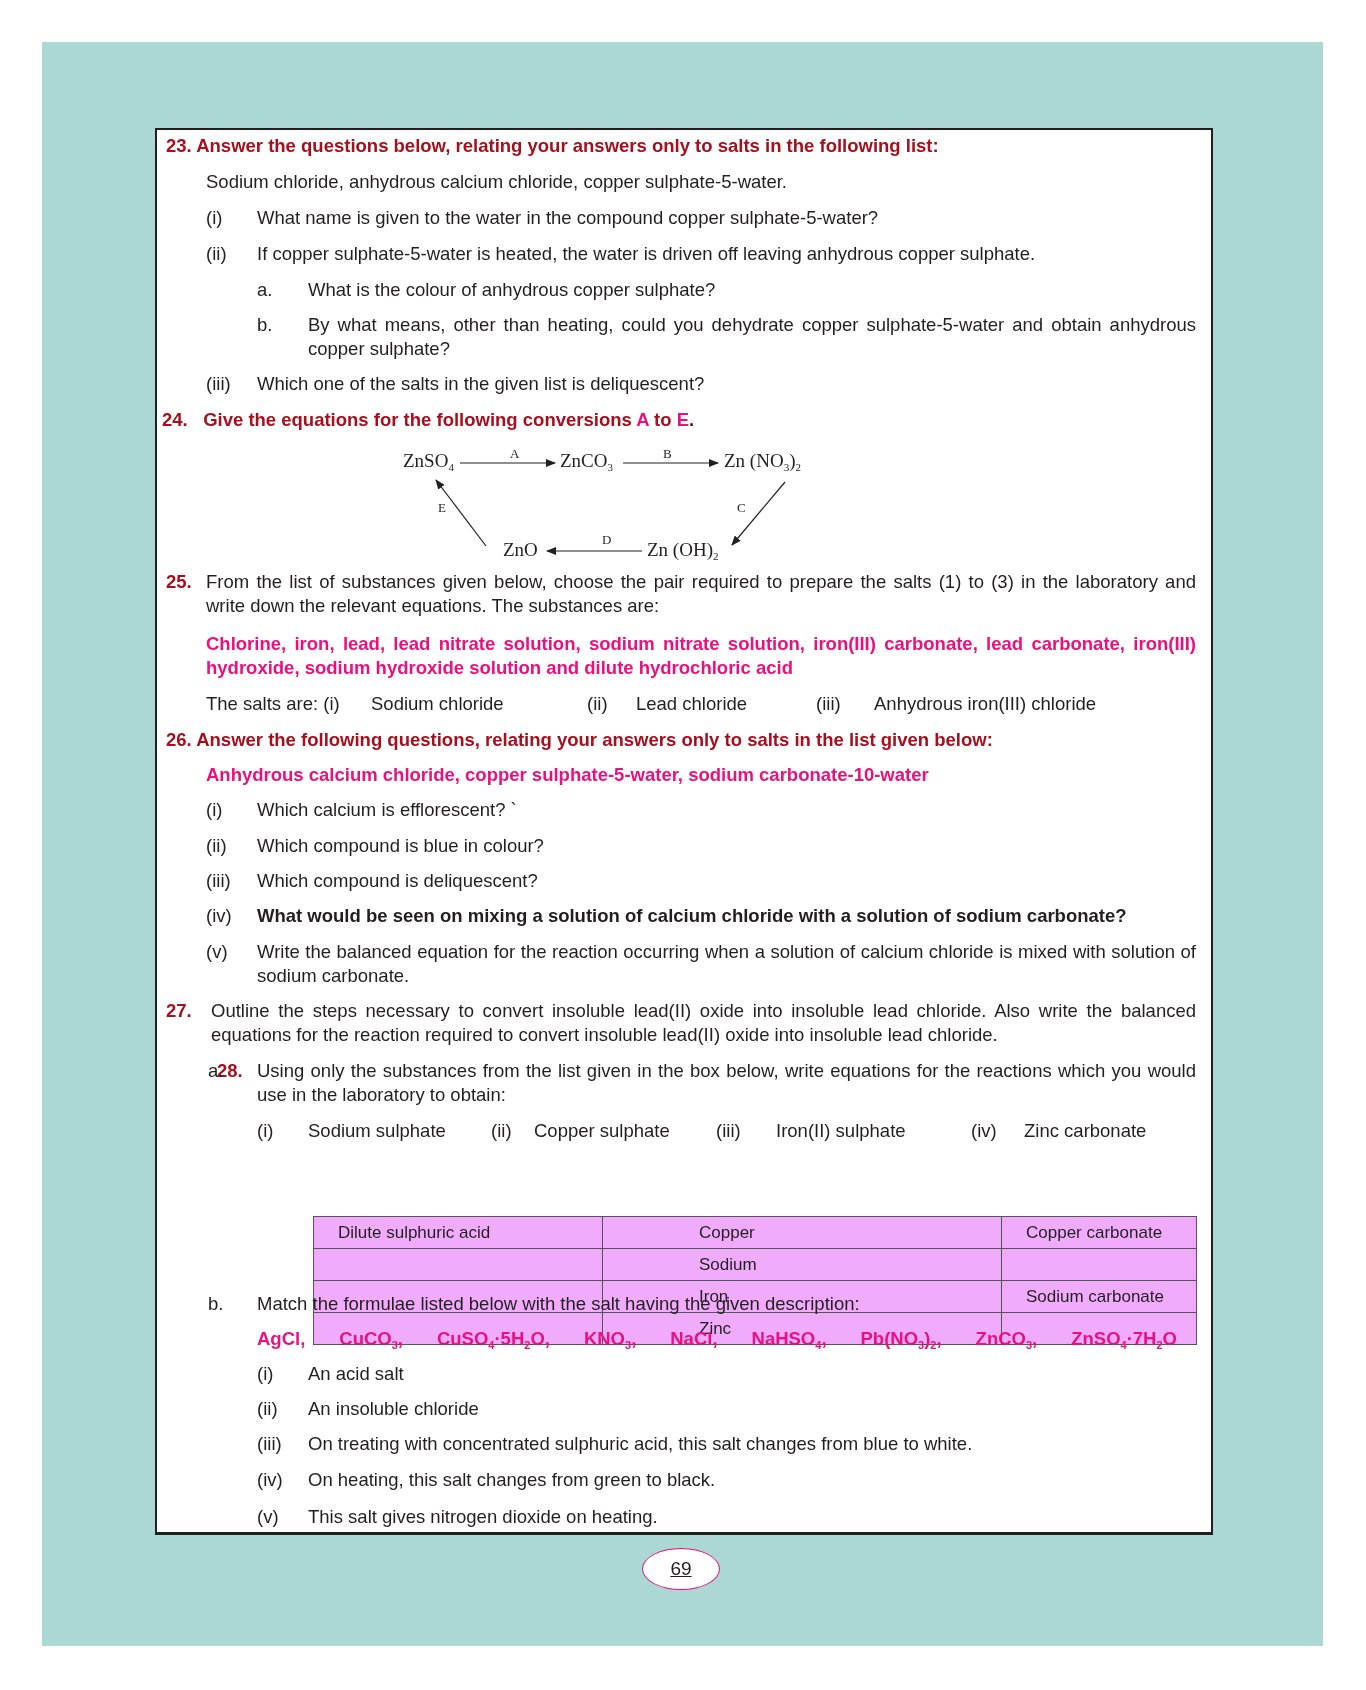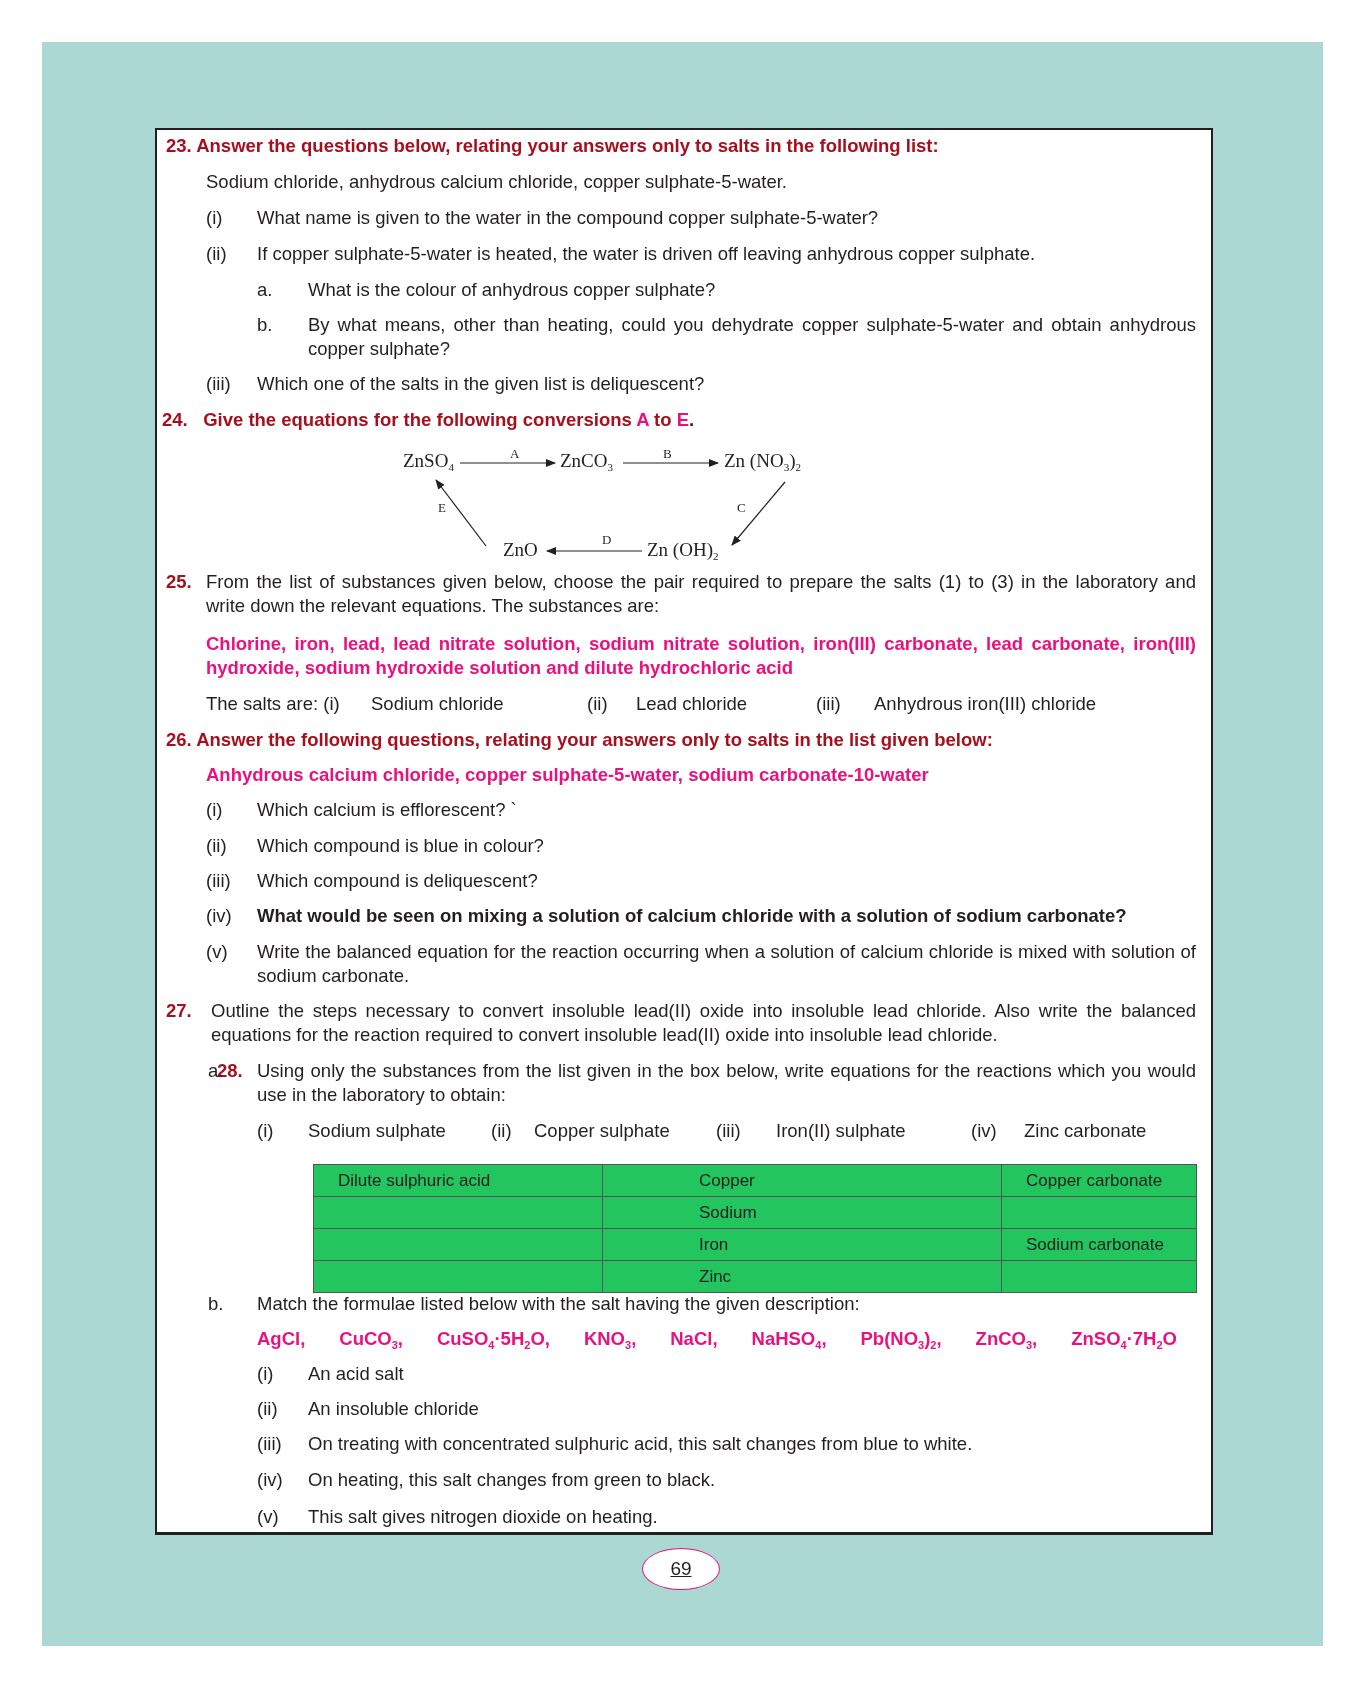--- a/index.html
+++ b/index.html
@@ -7,21 +7,21 @@
   .teal { position:absolute; left:42px; top:42px; width:1281px; height:1604px; background:#acd8d4; }
   .frame { position:absolute; left:155px; top:128px; width:1054px; height:1402px; background:#ffffff; border:2px solid #231f20; border-bottom-width:3px; }
   .ln { position:absolute; font-size:18.5px; white-space:nowrap; line-height:24px; }
   .red { color:#a6101e; font-weight:bold; }
   .pink { color:#e8117f; }
   .pinkb { color:#e8117f; font-weight:bold; }
   .just { white-space:normal; text-align:justify; }
   .diag { position:absolute; font-family:"Liberation Serif", serif; font-size:19px; color:#231f20; white-space:nowrap; }
   .diag-lbl { position:absolute; font-family:"Liberation Serif", serif; font-size:13px; color:#231f20; }
   sub { font-size:11px; vertical-align:-4px; }
-  table.subs { position:absolute; left:313px; top:1164px; width:884px; border-collapse:collapse; background:#22c55e; }
+  table.subs { position:absolute; left:313px; top:1216px; width:884px; border-collapse:collapse; background:#f0abfc; }
   table.subs td { border:1.3px solid #555; height:31px; font-size:17px; padding:0 0 0 24px; color:#231f20; }
   .pg { position:absolute; left:642px; top:1548px; width:76px; height:40px; border:1.5px solid #e8117f; border-radius:50%; background:#fff; text-align:center; line-height:40px; font-size:19px;text-decoration:underline; }
 </style>
 </head>
 <body>
 
 <div class="teal"></div>
 <div class="frame"></div>
 
 <div class="ln red" style="left:166px;top:134px;"><span>23.</span> <span>Answer the questions below, relating your answers only to salts in the following list:</span></div>

